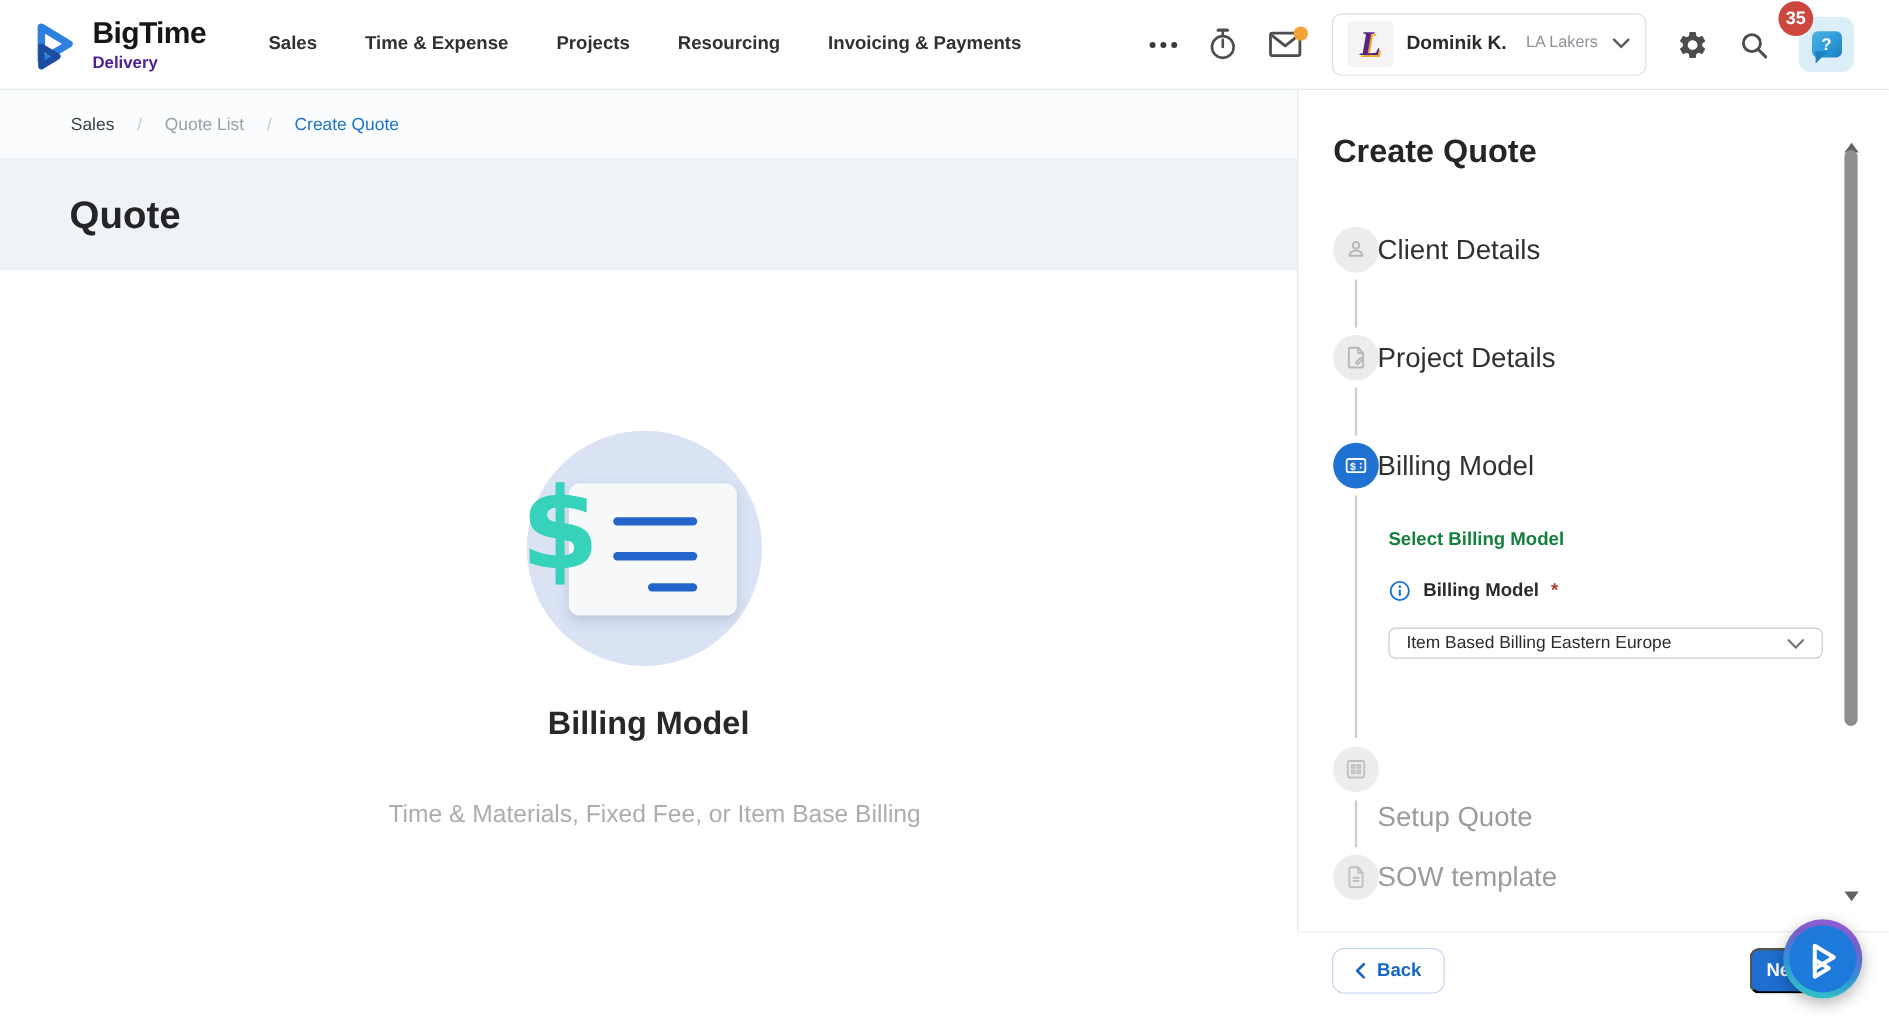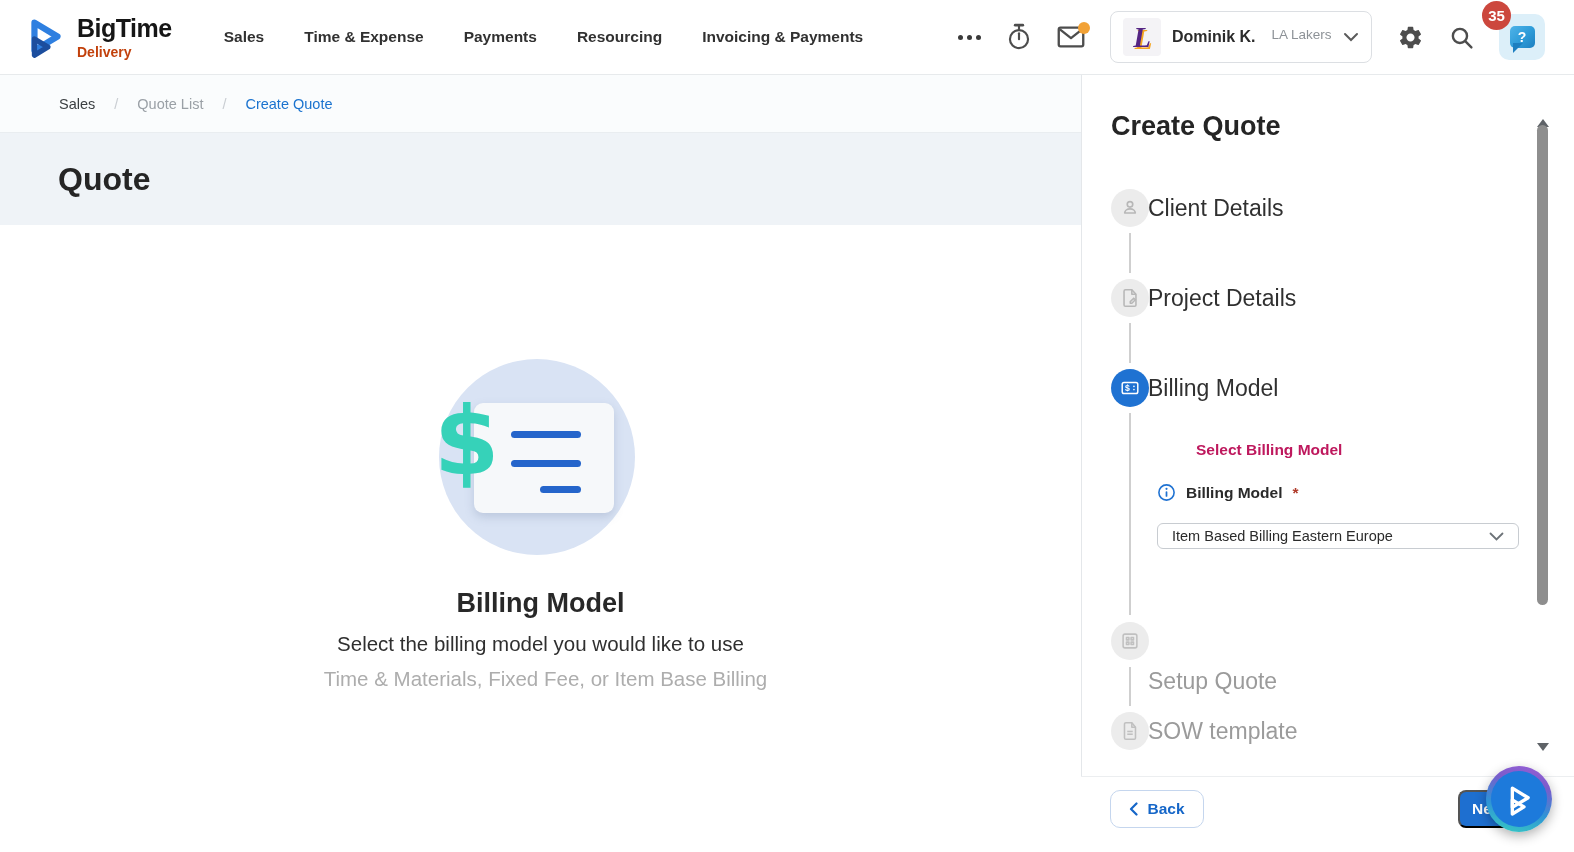--- a/index.html
+++ b/index.html
@@ -6,21 +6,21 @@
   html,body { width:1574px; height:852px; overflow:hidden; background:#fff;
     font-family:"Liberation Sans", sans-serif; color:#2b2b2b; }
   .abs { position:absolute; }
 
   
   #topbar { position:absolute; top:0; left:0; width:1574px; height:75px;
     background:#fff; border-bottom:1px solid #e7eaec; display:flex; align-items:center; z-index:5; }
   .brand { display:flex; align-items:center; gap:9px; margin-left:22px; cursor:pointer; }
   .brand-text { display:flex; flex-direction:column; line-height:1; }
   .brand-name { font-size:25px; font-weight:800; color:#161616; letter-spacing:-0.5px; }
-  .brand-sub  { font-size:14px; font-weight:700; color:#c2410c; margin-top:4px; }
+  .brand-sub  { font-size:14px; font-weight:700; color:#4c1d95; margin-top:4px; }
   nav#main-nav { display:flex; gap:40px; margin-left:52px; }
   .nav-item { font-size:15.5px; font-weight:700; color:#313131; cursor:pointer; white-space:nowrap; }
   .top-right { margin-left:auto; display:flex; align-items:center; gap:25px; padding-right:29px; }
   .dots { display:flex; gap:4px; cursor:pointer; }
   .dots i { width:5px; height:5px; border-radius:50%; background:#3a3a3a; }
   .icon-btn { cursor:pointer; display:flex; align-items:center; }
   .mail-wrap { position:relative; }
   .mail-dot { position:absolute; top:-3px; right:-5px; width:12px; height:12px;
     border-radius:50%; background:#F2A236; }
   .profile-box { width:262px; height:52px; border:1px solid #dcdfe3; border-radius:8px;
@@ -74,21 +74,21 @@
   
   #sidebar { position:absolute; top:75px; left:1081px; right:0; bottom:0;
     background:#fff; border-left:1px solid #e4e7ea; }
   .wizard-title { left:29px; top:36px; font-size:27px; color:#252525; }
   .step-circle { width:38px; height:38px; border-radius:50%; background:#ececec;
     display:flex; align-items:center; justify-content:center; left:29px; }
   .step-circle.active { background:#1f72d2; }
   .step-label { left:66px; font-size:23px; color:#303030; transform:translateY(-50%); }
   .step-label.muted { color:#9b9b9b; }
   .connector { left:47px; width:2px; background:#cfcfcf; }
-  .section-label { left:75px; top:366px; font-size:15.5px; font-weight:700; color:#be185d;margin-left:39px; }
+  .section-label { left:75px; top:366px; font-size:15.5px; font-weight:700; color:#15803d; }
   .field-row { left:75px; top:408px; display:flex; align-items:center; gap:10px; }
   .field-label { font-size:15.5px; font-weight:700; color:#2a2a2a; }
   .req { color:#af3a2a; font-size:15.5px; font-weight:700; }
   .select-box { left:75px; top:448px; width:362px; height:26px; border:1px solid #c8ccd1;
     border-radius:6px; background:#fff; display:flex; align-items:center;
     padding:0 14px; cursor:pointer; }
   .select-value { font-size:14.5px; color:#2b2b2b; }
   .select-box svg { margin-left:auto; }
 
   
@@ -128,21 +128,21 @@
     </span>
     <span class="brand-text">
       <span class="brand-name">BigTime</span>
       <span class="brand-sub">Delivery</span>
     </span>
   </div>
 
   <nav id="main-nav">
     <span class="nav-item">Sales</span>
     <span class="nav-item">Time &amp; Expense</span>
-    <span class="nav-item">Payments</span>
+    <span class="nav-item">Projects</span>
     <span class="nav-item">Resourcing</span>
     <span class="nav-item">Invoicing &amp; Payments</span>
   </nav>
 
   <div class="top-right">
     <span class="dots">
         <i></i>
         <i></i>
         <i></i>
       </span>
@@ -213,21 +213,20 @@
 
 <main id="main">
   <div class="abs illus-circle"></div>
   <div class="abs illus-card"></div>
   <div class="abs illus-dollar">$</div>
   <div class="abs illus-line" style="left:511px; top:206px; width:70px;"></div>
   <div class="abs illus-line" style="left:511px; top:235px; width:70px;"></div>
   <div class="abs illus-line" style="left:540px; top:261px; width:41px;"></div>
 
   <div class="abs content-heading">Billing Model</div>
-  <div class="abs content-subtitle">Select the billing model you would like to use</div>
   <div class="abs content-hint">Time &amp; Materials, Fixed Fee, or Item Base Billing</div>
 </main>
 
 <aside id="sidebar">
   <h2 class="abs wizard-title">Create Quote</h2>
 
   <div class="abs step-circle" style="top:114px;">
     <svg width="22" height="22" viewBox="0 0 24 24" fill="none" stroke="#b7b7b7" stroke-width="1.8" stroke-linejoin="round">
       <circle cx="12" cy="8" r="3"></circle>
       <path d="M6.2 17.5 a5.8 4.6 0 0 1 11.6 0 Z"></path>

